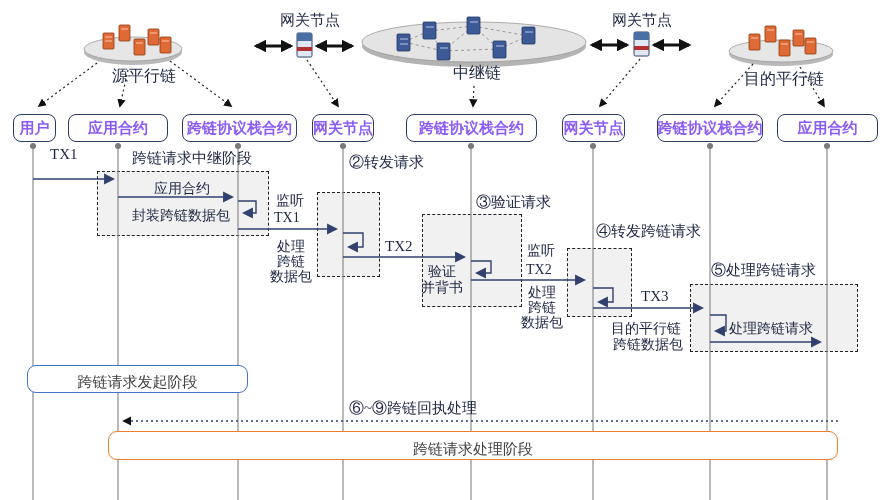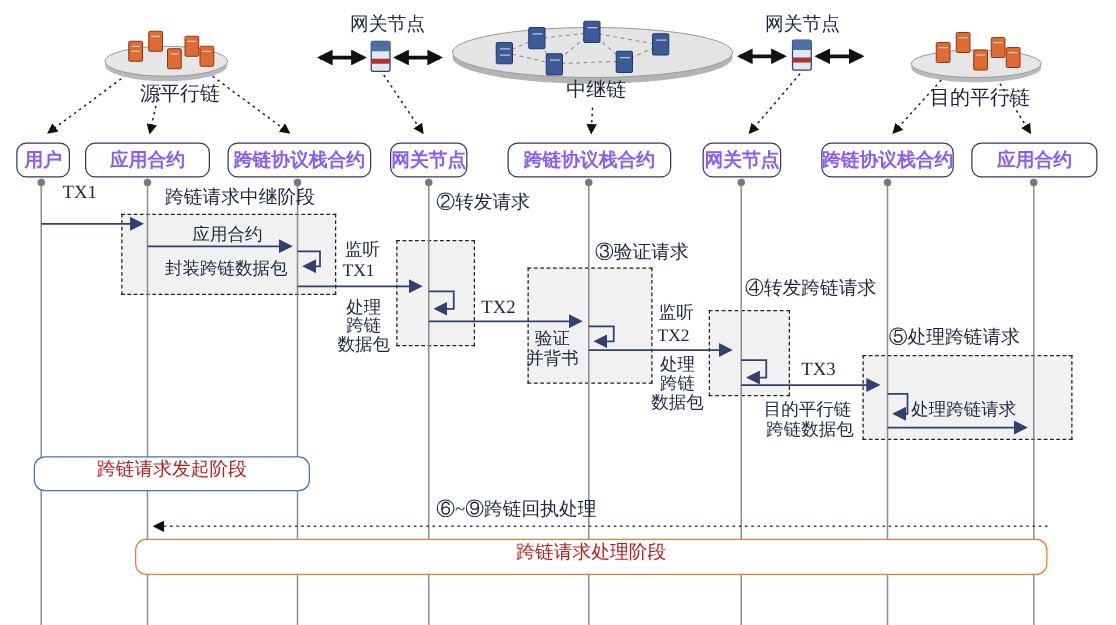--- a/index.html
+++ b/index.html
@@ -7,21 +7,21 @@
          font-family:"Liberation Serif","DejaVu Serif",serif;color:#1c2440;}
   .stage *{box-sizing:border-box;}
   
   .act{position:absolute;background:#f1f1f1;border:1.6px dashed #222;z-index:1;}
   
   .head{position:absolute;top:114px;height:28px;border:1.6px solid #2e3b66;border-radius:8px;
         background:#fff;display:flex;align-items:center;justify-content:center;
         font-size:15px;color:#8b5cf6;z-index:3;white-space:nowrap;font-weight:bold;}
   
   .phase{position:absolute;height:28px;border:1.8px solid #4472c4;border-radius:9px;background:#fff;
-         display:flex;align-items:flex-start;justify-content:center;font-size:15px;color:#b91c1c;z-index:3;white-space:nowrap;}
+         display:flex;align-items:flex-end;justify-content:center;font-size:15px;color:#404040;z-index:3;white-space:nowrap;}
   .phase.orange{border-color:#ed7d31;height:29px;}
   
   .lbl{position:absolute;font-size:14px;color:#1c2440;white-space:nowrap;z-index:4;line-height:1.1;}
   .lbl.big{font-size:15px;}
   .lbl.top{font-size:16px;}
   svg{position:absolute;left:0;top:0;z-index:2;}
 </style>
 </head>
 <body>
 

